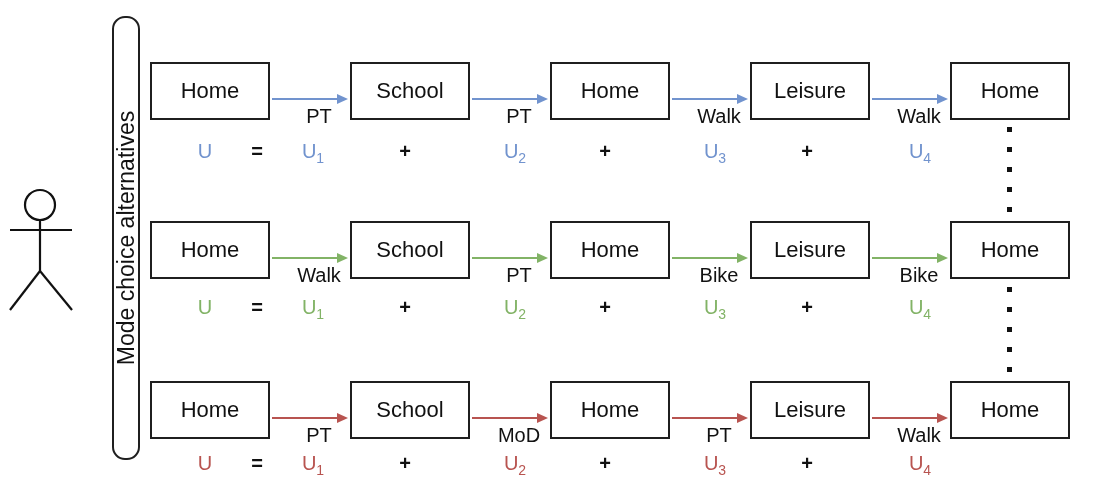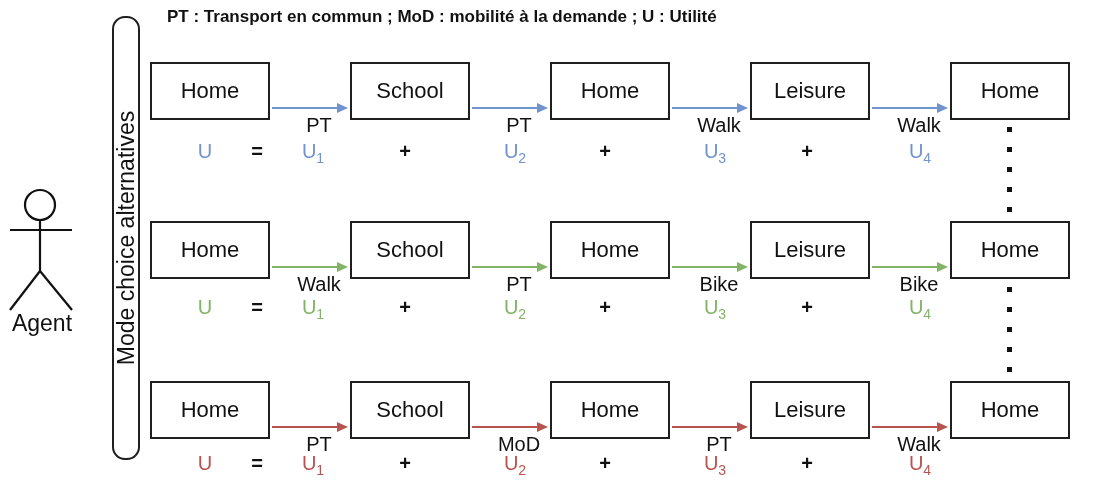--- a/index.html
+++ b/index.html
@@ -34,21 +34,21 @@
   .alt1{--alt:var(--c-green);}
   .alt2{--alt:var(--c-red);}
 
   .box{
     position:absolute;top:0;width:120px;height:58px;box-sizing:border-box;
     background:#fff;border:2px solid #1f1f1f;
     display:flex;align-items:center;justify-content:center;
     font-size:22px;color:#111;
   }
 
-  .arrow{position:absolute;width:76px;height:2px;top:45px;}
+  .arrow{position:absolute;width:76px;height:2px;top:36px;}
   .shaft{position:absolute;left:0;top:0;width:68px;height:2px;background:var(--alt);}
   .head{
     position:absolute;right:0;top:-4px;width:0;height:0;
     border-left:11px solid var(--alt);
     border-top:5px solid transparent;border-bottom:5px solid transparent;
   }
   .mode{
     position:absolute;top:7px;left:0;width:100%;text-align:center;
     transform:translateX(9px);font-size:20px;color:#111;white-space:nowrap;
   }
@@ -64,30 +64,28 @@
   .dots{
     position:absolute;left:1007px;width:5px;height:93px;
     background:repeating-linear-gradient(to bottom,#111 0 5px,transparent 5px 20px);
   }
 </style>
 </head>
 <body>
 
 <div class="canvas">
 
-  <div class="legend">PT : Transport en commun ; MoD : mobilité à la demande ; U : Utilité</div>
 
   <svg class="agent-svg" width="80" height="126" viewBox="0 0 80 126">
     <circle cx="38" cy="17" r="15" fill="none" stroke="#111" stroke-width="2.2"></circle>
     <line x1="38" y1="32" x2="38" y2="83" stroke="#111" stroke-width="2.2"></line>
     <line x1="8" y1="42" x2="70" y2="42" stroke="#111" stroke-width="2.2"></line>
     <line x1="38" y1="83" x2="8" y2="122" stroke="#111" stroke-width="2.2"></line>
     <line x1="38" y1="83" x2="70" y2="122" stroke="#111" stroke-width="2.2"></line>
   </svg>
-  <div class="agent-label">Agent</div>
 
   <div class="bracket">
     <div class="bracket-label">Mode choice alternatives</div>
   </div>
 
   <div class="row alt0" style="top:62px">
     <div class="box" style="left:150px">
         <span>Home</span>
       </div>
     <div class="box" style="left:350px">

